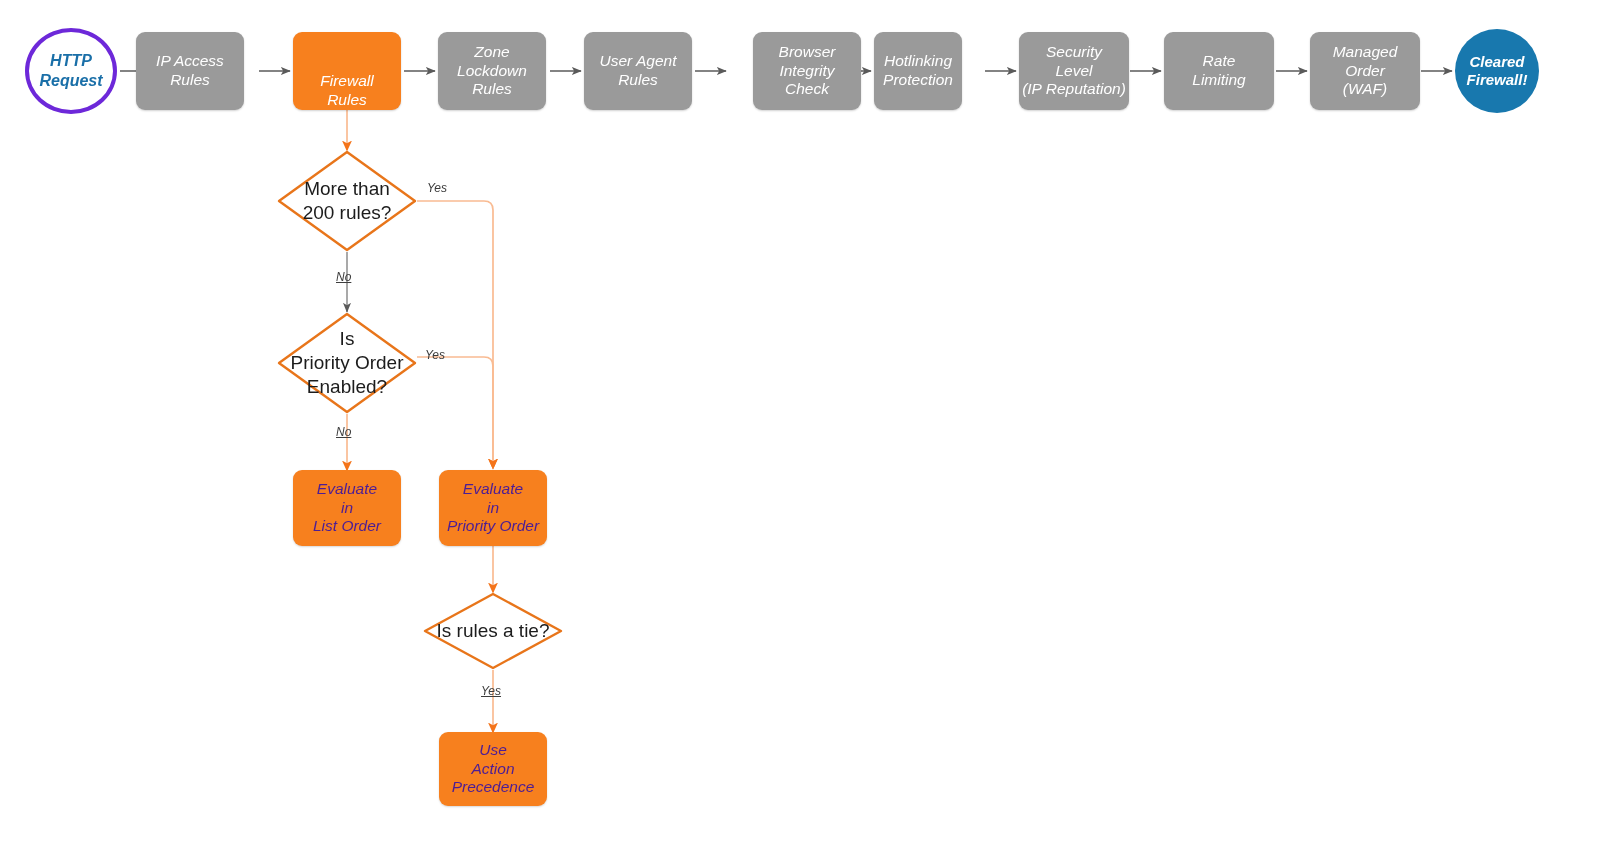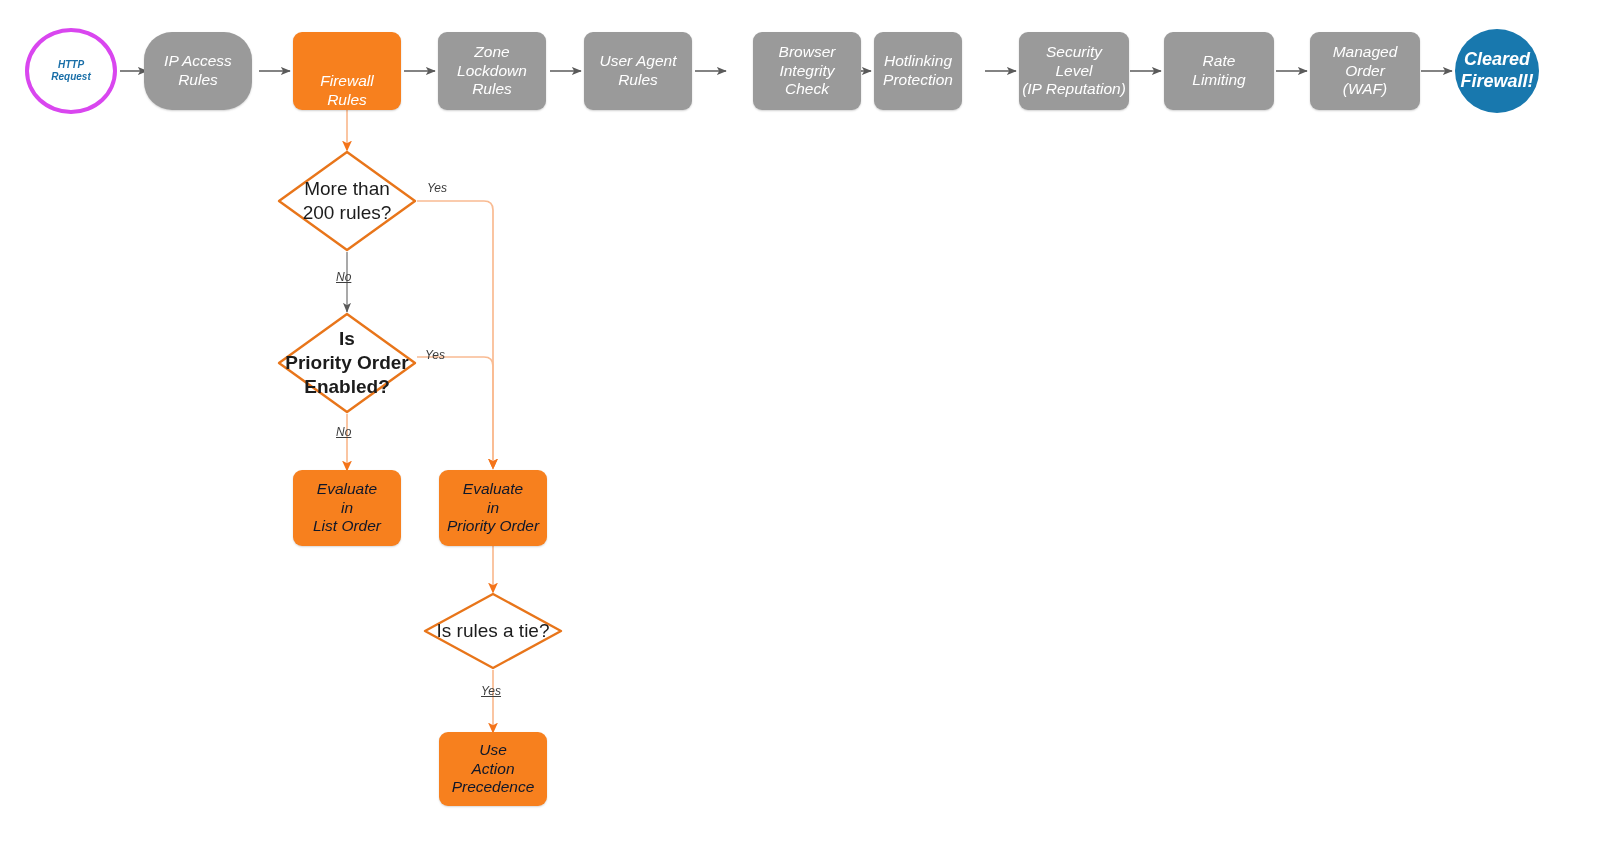--- a/index.html
+++ b/index.html
@@ -53,43 +53,43 @@
   .proc.accent {
     background: #f7801e;
     box-shadow: 0 1px 2px rgba(0,0,0,0.18);
     align-items: flex-end;
   }
 
   
   .result {
     background: #f7801e;
     border-radius: 9px;
-    color: #0f172a;
+    color: #4c1d95;
     font-style: italic;
     font-size: 15.5px;
     box-shadow: 0 1px 2px rgba(0,0,0,0.16);
   }
 
   
   .circle-open {
     border-radius: 50%;
     background: #ffffff;
-    border: 4px solid #d946ef;
+    border: 4px solid #6d28d9;
     color: #1a6fa8;
     font-weight: bold;
     font-style: italic;
-    font-size: 10px;
+    font-size: 16px;
   }
   .circle-fill {
     border-radius: 50%;
     background: #1878ae;
     color: #ffffff;
     font-weight: bold;
     font-style: italic;
-    font-size: 18px;
+    font-size: 15px;
   }
 
   
   .decision {
     position: absolute;
   }
   .decision .dia {
     position: absolute;
     left: 0; top: 0;
     width: 100%; height: 100%;
@@ -159,21 +159,21 @@
     <line x1="493" y1="546" x2="493" y2="592" stroke="#f9bb92" stroke-width="1.7" fill="none" marker-end="url(#ah-orange)"></line>
 
     <line x1="493" y1="670" x2="493" y2="732" stroke="#f9bb92" stroke-width="1.7" fill="none" marker-end="url(#ah-orange)"></line>
   </svg>
 
   <div class="node circle-open" style="left:25px; top:28px; width:92px; height:86px;">
     <span style="white-space:pre-line">HTTP
 Request</span>
   </div>
 
-  <div class="node proc" style="left:144px; top:32px; width:108px; height:78px;border-radius:28px;">
+  <div class="node proc" style="left:136px; top:32px; width:108px; height:78px;">
     <span style="white-space:pre-line">IP Access
 Rules</span>
   </div>
 
   <div class="node proc accent" style="left:293px; top:32px; width:108px; height:78px;">
     <span style="white-space:pre-line">Firewall
 Rules</span>
   </div>
 
   <div class="node proc" style="left:438px; top:32px; width:108px; height:78px;">
@@ -221,21 +221,21 @@
   </div>
 
   <div class="decision" style="left:277px; top:150px; width:140px; height:102px;">
     <svg class="dia" viewBox="0 0 140 102" preserveAspectRatio="none">
       <polygon points="70,2 138,51 70,100 2,51" fill="#ffffff" stroke="#e8751a" stroke-width="2.4" stroke-linejoin="round"></polygon>
     </svg>
     <div class="dia-label">More than
 200 rules?</div>
   </div>
 
-  <div class="decision" style="left:277px; top:312px; width:140px; height:102px;font-weight:bold;">
+  <div class="decision" style="left:277px; top:312px; width:140px; height:102px;">
     <svg class="dia" viewBox="0 0 140 102" preserveAspectRatio="none">
       <polygon points="70,2 138,51 70,100 2,51" fill="#ffffff" stroke="#e8751a" stroke-width="2.4" stroke-linejoin="round"></polygon>
     </svg>
     <div class="dia-label">Is
 Priority Order
 Enabled?</div>
   </div>
 
   <div class="decision" style="left:423px; top:592px; width:140px; height:78px;">
     <svg class="dia" viewBox="0 0 140 78" preserveAspectRatio="none">

